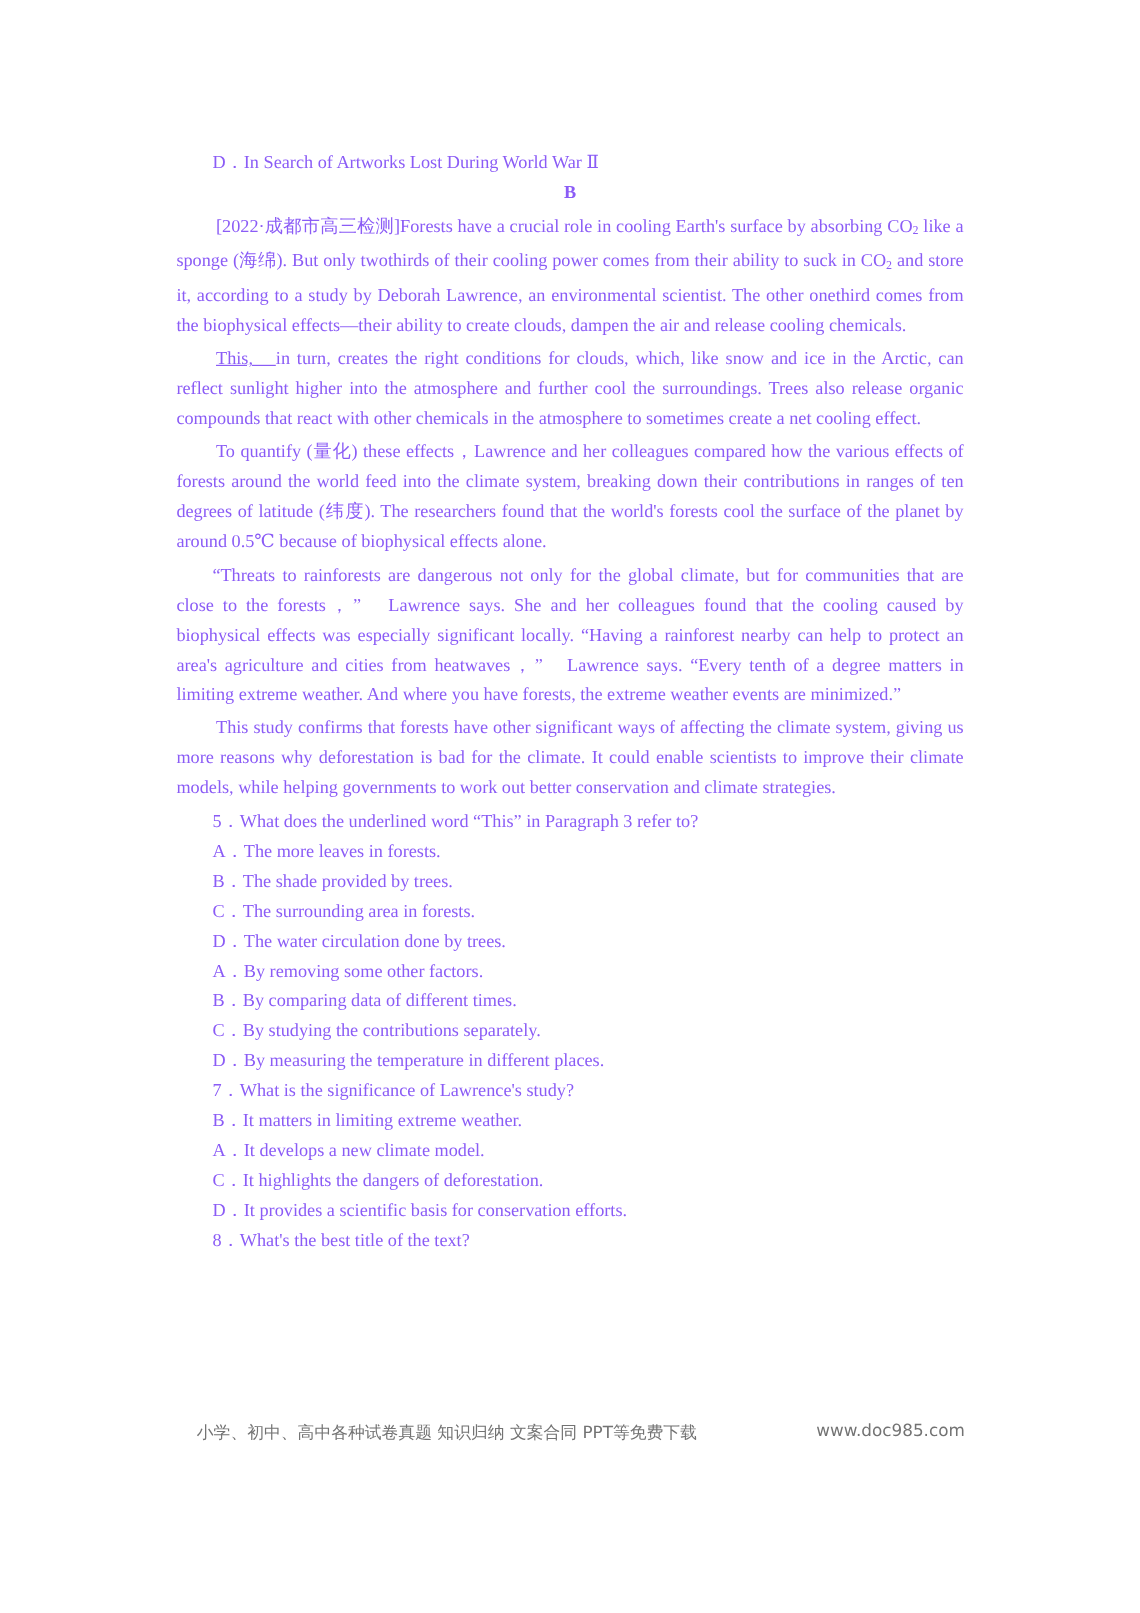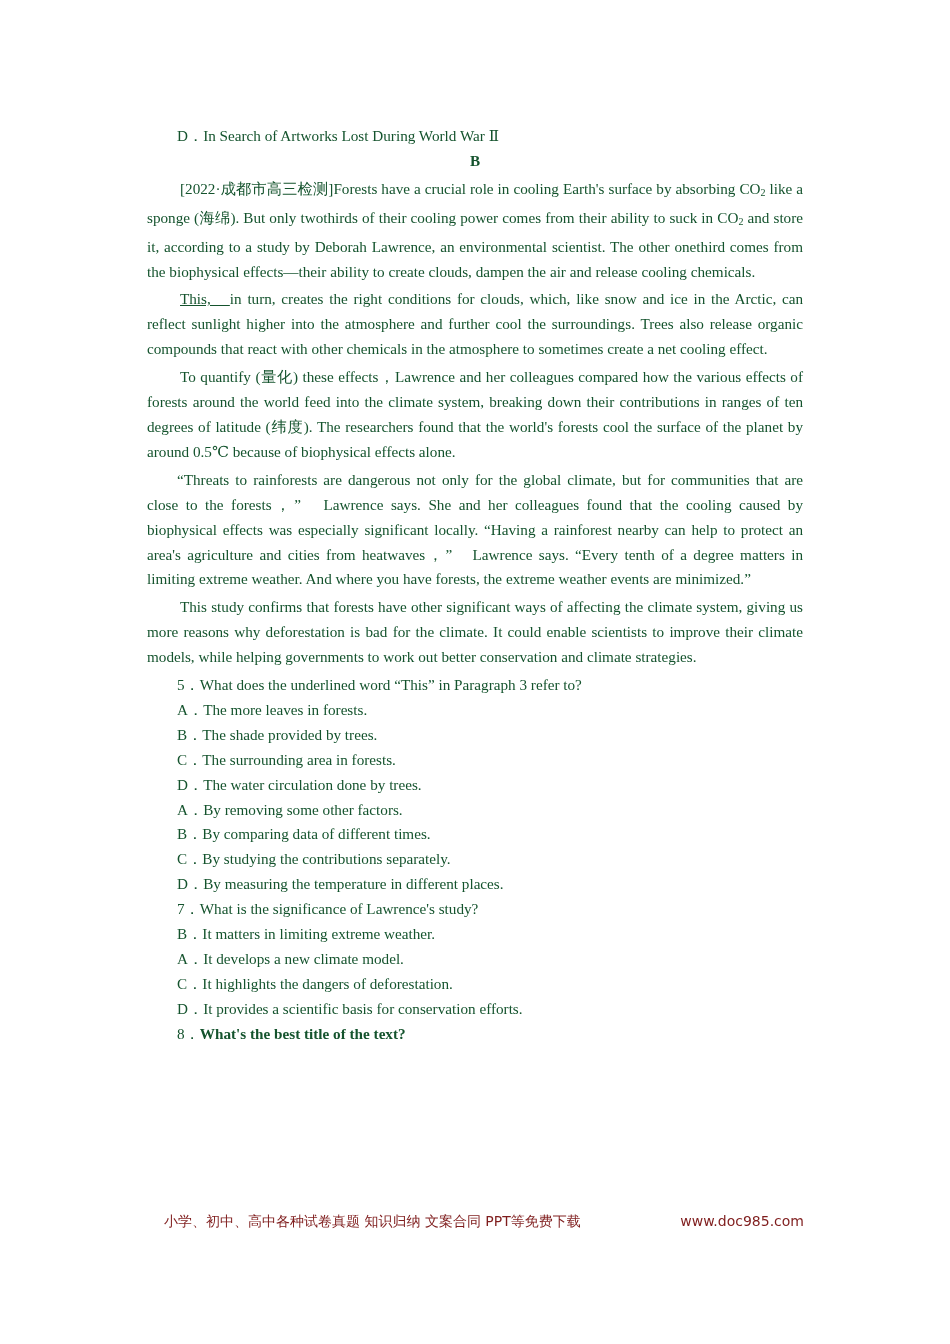--- a/index.html
+++ b/index.html
@@ -1,32 +1,32 @@
 <!DOCTYPE html>
 <html><head>
   <meta charset="utf-8">
   <style>
     html, body { margin: 0; padding: 0; background: #ffffff; }
     body { width: 950px; height: 1344px; position: relative; overflow: hidden; }
     .page {
       position: absolute; left: 144px; top: 124px; width: 662px;
       font-family: "Liberation Serif", "DejaVu Serif", serif;
-      font-size: 15.2px; line-height: 24.9px; color: #14532d;
+      font-size: 15.2px; line-height: 24.9px; color: #8b5cf6;
     }
     .p { text-align: justify; text-indent: 33px; margin: 3px; }
     .p.qi { text-indent: 30px; }
     .line { margin: 0; padding-left: 33px; white-space: nowrap; }
     .center { text-align: center; font-weight: bold; margin: 0; }
-    .bold { font-weight: bold; }
+    .bold { font-weight: normal; }
     .u { text-decoration: underline; }
     .sub { font-size: 10px; vertical-align: -2px; }
     .footer {
-      position: absolute; left: 164px; top: 1213px; width: 640px;
+      position: absolute; left: 164px; top: 1185px; width: 640px;
       font-family: "DejaVu Sans", "Liberation Sans", sans-serif;
-      font-size: 14px; color: #7f1d1d; white-space: nowrap;
+      font-size: 14px; color: #737373; white-space: nowrap;
       display: flex; justify-content: space-between;
     }
   </style>
 </head>
 <body>
 
 <div class="page">
   <p class="line">D．In Search of Artworks Lost During World War Ⅱ</p>
   <p class="center">B</p>
 

